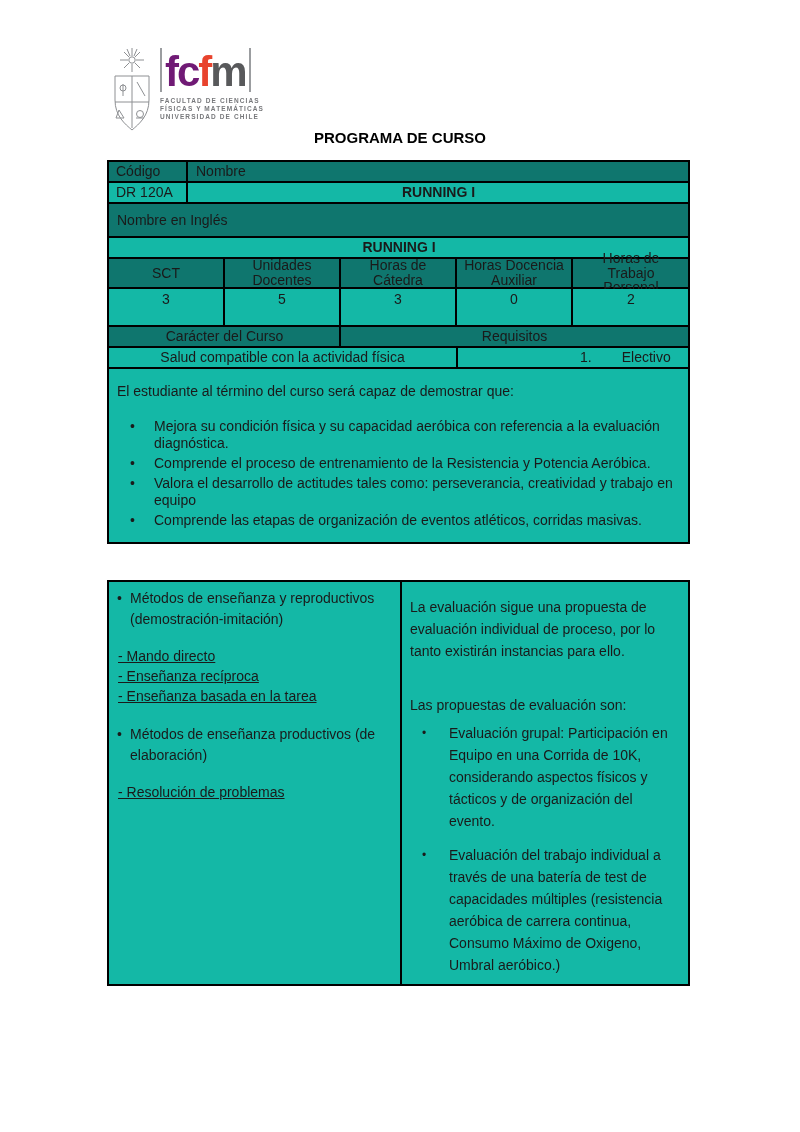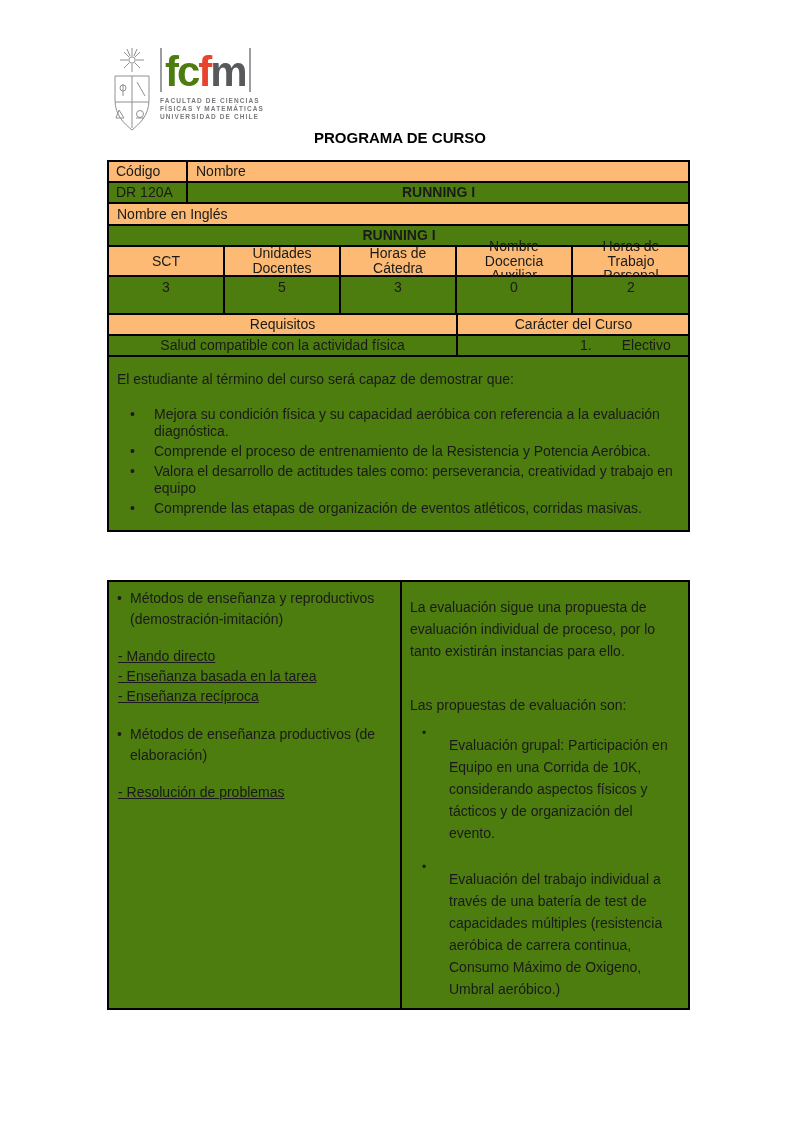--- a/index.html
+++ b/index.html
@@ -16,28 +16,28 @@
   .caption{margin-top:5px;font-size:6.5px;letter-spacing:1.1px;line-height:8px;color:#77787b;font-weight:bold;}
 
   
   .doc-title{position:absolute;top:129px;left:0;width:800px;text-align:center;
              font-size:15px;font-weight:bold;color:#000;}
 
   
   .tbl{position:absolute;left:107px;width:583px;background:#000;padding:2px;
        display:flex;flex-direction:column;gap:2px;box-sizing:border-box;}
   .row{display:flex;gap:2px;}
-  .c{background:#4d7c0f;display:flex;align-items:center;padding:0 7px;box-sizing:border-box;line-height:1.15;}
-  .g{background:#fdba74;}
+  .c{background:#14b8a6;display:flex;align-items:center;padding:0 7px;box-sizing:border-box;line-height:1.15;}
+  .g{background:#0f766e;}
   .cen{justify-content:center;text-align:center;}
   .bold{font-weight:bold;}
   .top{align-items:flex-start;}
 
   .tbl1{top:160px;}
-  .h19{height:19px;} .h20{height:20px;} .h28{height:28px;} .h36{height:36px;}
+  .h19{height:19px;} .h20{height:32px;} .h28{height:28px;} .h36{height:36px;}
   .w-code{flex:0 0 77px;}
   .w-col{flex:0 0 114px;}
   .w-req{flex:0 0 347px;}
   .grow{flex:1 1 auto;padding-left:8px;}
   .hdr5{font-size:14px;line-height:1.05;}
   .valtop{align-items:flex-start;padding-top:2px;}
   .electivo{justify-content:flex-start;padding-left:122px;gap:30px;}
 
   
   .resultbox{display:block;min-height:166px;padding:14px 10px 10px 8px;}
@@ -56,21 +56,21 @@
   .m-bullet{display:flex;line-height:21px;}
   .m-bullet .mk{flex:0 0 13px;}
   .m-bullet .tx{flex:1;padding-right:14px;}
   .m-dash{line-height:20px;padding-left:1px;text-decoration:underline;}
   .mt16{margin-top:16px;} .mt18{margin-top:18px;} .mt2{margin-top:2px;}
 
   .e-para1{}
   .e-para2{margin-top:32px;}
   .r-bullet{display:flex;line-height:22px;}
   .r-bullet .mk{flex:0 0 27px;padding-left:12px;font-size:12px;}
-  .r-bullet .tx{flex:1;padding-right:2px;margin-top:12px;}
+  .r-bullet .tx{flex:1;padding-right:2px;}
   .mt7{margin-top:6px;} .mt12{margin-top:12px;}
 </style>
 </head>
 <body>
 
 <div class="page">
 
   <div class="logo">
     <svg class="crest" viewBox="0 0 44 88">
       <g stroke="#8e9093" stroke-width="1" fill="none">
@@ -92,21 +92,21 @@
         <line x1="13" y1="38" x2="13" y2="50"></line>
         <line x1="27" y1="36" x2="35" y2="50"></line>
         <path d="M9,64 l5,8 h-8 z"></path>
         <circle cx="30" cy="68" r="3.5"></circle>
         <path d="M26,72 h8"></path>
       </g>
     </svg>
     <div class="logo-right">
       <div class="wordmark">
         <span class="wm-bar"></span>
-        <span class="wm-letters"><span style="color:#4d7c0f">fc</span><span style="color:#e8432d">f</span><span style="color:#58595b">m</span></span>
+        <span class="wm-letters"><span style="color:#701a75">fc</span><span style="color:#e8432d">f</span><span style="color:#58595b">m</span></span>
         <span class="wm-bar"></span>
       </div>
       <div class="caption">
         <div>FACULTAD DE CIENCIAS</div>
         <div>FÍSICAS Y MATEMÁTICAS</div>
         <div>UNIVERSIDAD DE CHILE</div>
       </div>
     </div>
   </div>
 
@@ -124,33 +124,33 @@
     <div class="row">
       <div class="c g h20 grow">Nombre en Inglés</div>
     </div>
     <div class="row">
       <div class="c h19 grow cen bold">RUNNING I</div>
     </div>
     <div class="row">
       <div class="c g h28 w-col cen hdr5">SCT</div>
       <div class="c g h28 w-col cen hdr5">Unidades Docentes</div>
       <div class="c g h28 w-col cen hdr5">Horas de Cátedra</div>
-      <div class="c g h28 w-col cen hdr5">Nombre Docencia Auxiliar</div>
+      <div class="c g h28 w-col cen hdr5">Horas Docencia Auxiliar</div>
       <div class="c g h28 grow cen hdr5">Horas de Trabajo Personal</div>
     </div>
     <div class="row">
       <div class="c h36 w-col cen valtop">3</div>
       <div class="c h36 w-col cen valtop">5</div>
       <div class="c h36 w-col cen valtop">3</div>
       <div class="c h36 w-col cen valtop">0</div>
       <div class="c h36 grow cen valtop">2</div>
     </div>
     <div class="row">
+      <div class="c g h19 grow cen">Carácter del Curso</div>
       <div class="c g h19 w-req cen">Requisitos</div>
-      <div class="c g h19 grow cen">Carácter del Curso</div>
     </div>
     <div class="row">
       <div class="c h19 w-req cen">Salud compatible con la actividad física</div>
       <div class="c h19 grow electivo">
         <span>1.</span>
         <span>Electivo</span>
       </div>
     </div>
     <div class="row">
       <div class="c grow resultbox">
@@ -177,22 +177,22 @@
 
   <div class="tbl tbl2">
     <div class="row">
 
       <div class="c w-left cell-body left-body top">
         <div class="m-bullet mt2">
           <span class="mk">•</span>
           <span class="tx">Métodos de enseñanza y reproductivos (demostración-imitación)</span>
         </div>
         <div class="m-dash mt16">- Mando directo</div>
+        <div class="m-dash">- Enseñanza recíproca</div>
         <div class="m-dash">- Enseñanza basada en la tarea</div>
-        <div class="m-dash">- Enseñanza recíproca</div>
         <div class="m-bullet mt18">
           <span class="mk">•</span>
           <span class="tx">Métodos de enseñanza productivos (de elaboración)</span>
         </div>
         <div class="m-dash mt16">- Resolución de problemas</div>
       </div>
 
       <div class="c grow cell-body right-body top">
         <div class="e-para1">La evaluación sigue una propuesta de evaluación individual de proceso, por lo tanto existirán instancias para ello.</div>
         <div class="e-para2">Las propuestas de evaluación son:</div>

